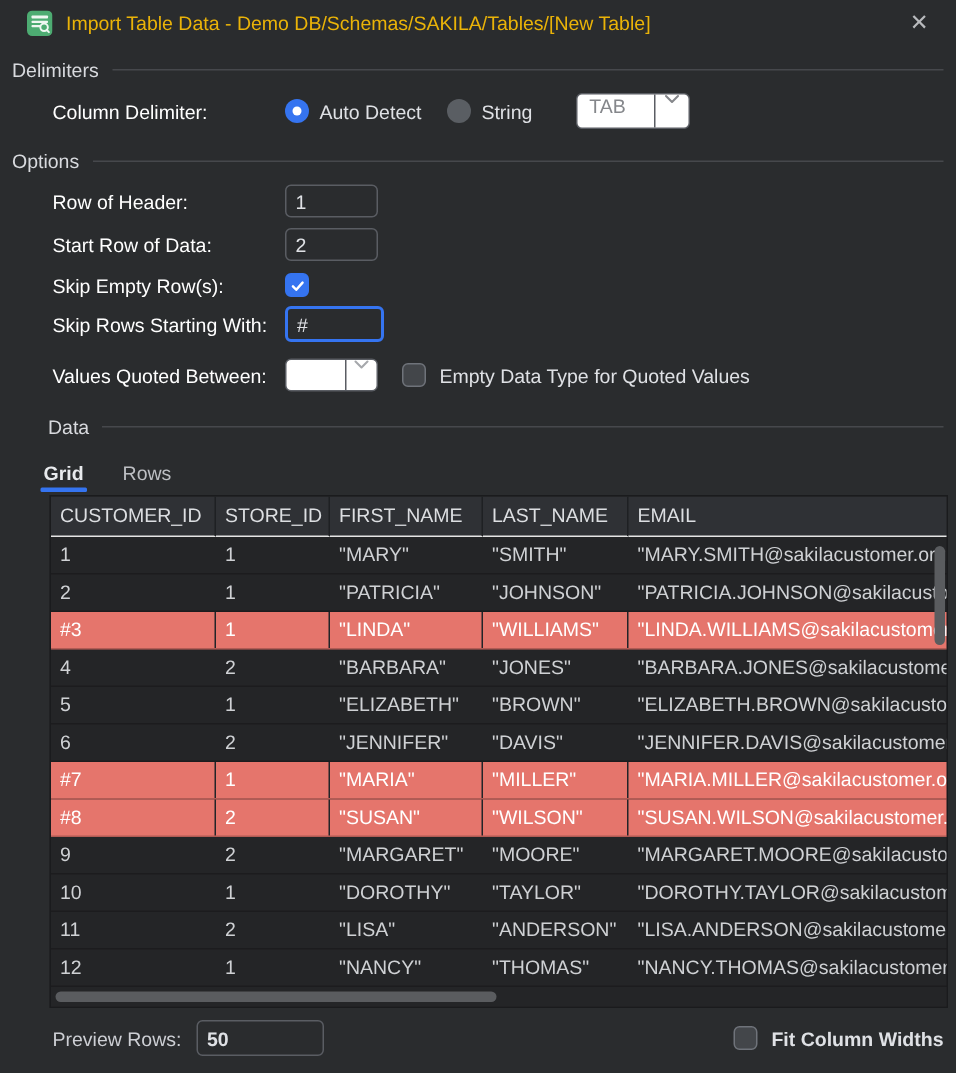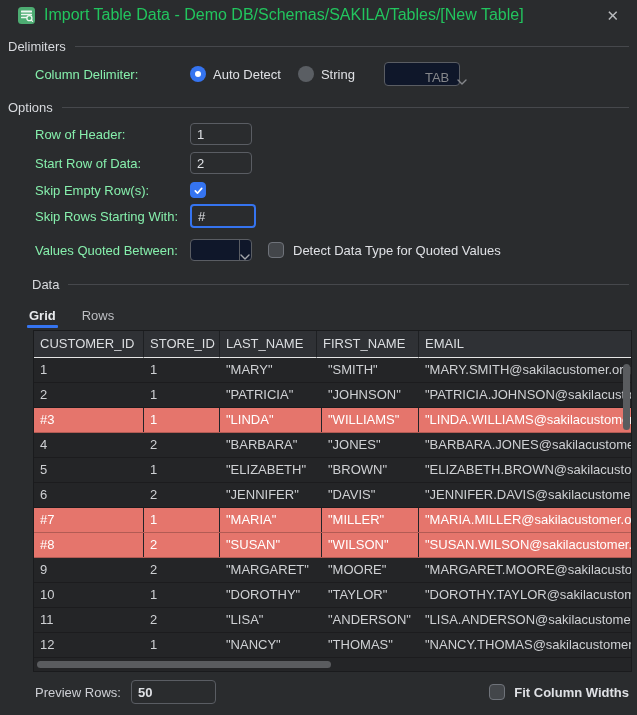--- a/index.html
+++ b/index.html
@@ -9,43 +9,43 @@
     background: #2a2c2e;
     color: #dfe1e5;
     font-size: 13px;
     overflow: hidden;
   }
   .dialog { width: 637px; height: 715px; background: #2a2c2e; position: relative; }
 
   
   .titlebar { height: 30px; display: flex; align-items: center; padding: 0 14px 0 18px; }
   .app-icon { width: 17px; height: 17px; margin-right: 9px; flex: 0 0 auto; }
-  .title-text { flex: 1; color: #22c55e; font-size: 16px; white-space: nowrap; overflow: hidden; }
+  .title-text { flex: 1; color: #eab308; font-size: 13px; white-space: nowrap; overflow: hidden; }
   .close-btn { color: #b8babd; font-size: 15px; line-height: 1; cursor: default; padding: 2px 4px; }
 
   
   .section-header { display: flex; align-items: center; gap: 9px; padding: 0 8px; height: 18px; justify-content: flex-end; }
   .section-header .label { color: #d8dade; white-space: nowrap; }
   .section-header .rule { flex: 1; height: 1px; background: #46484c; }
   .sh-delimiters { margin-top: 7px; }
   .sh-options { margin-top: 12px; }
   .sh-data { margin-top: 14px; padding-left: 32px; }
 
   
   .form-area { padding-left: 35px; padding-right: 8px; }
   .form-row { display: flex; align-items: center; margin-top: 7px; min-height: 22px; }
-  .form-label { width: 155px; flex: 0 0 auto; color: #86efac; }
+  .form-label { width: 155px; flex: 0 0 auto; color: #ffffff; }
 
   .radio { display: inline-flex; align-items: center; gap: 7px; margin-right: 17px; cursor: default; }
   .radio .disc { width: 16px; height: 16px; border-radius: 50%; background: #5a5e63; position: relative; }
   .radio.on .disc { background: #3574f0; }
   .radio.on .disc::after { content: ""; position: absolute; left: 5px; top: 5px; width: 6px; height: 6px; border-radius: 50%; background: #ffffff; }
   .radio .rlabel { color: #dfe1e5; }
 
-  .combo { height: 24px; border: 1px solid #5a5d63; border-radius: 4px; display: inline-flex; align-items: flex-end; background: #0f172a; padding-left: 32px; }
+  .combo { height: 24px; border: 1px solid #5a5d63; border-radius: 4px; display: inline-flex; align-items: flex-start; background: #ffffff; }
   .combo .val { padding: 0 8px; flex: 1; }
   .combo .sep { width: 1px; align-self: stretch; background: #5a5d63; }
   .combo .chev { width: 22px; display: flex; align-items: center; justify-content: center; }
   .combo-tab { width: 76px; margin-left: 12px; }
   .combo-tab .val { color: #85878b; }
   .combo-quote { width: 62px; height: 22px; }
   .combo-quote .chev { width: 20px; }
 
   .txt-input { height: 22px; width: 62px; background: #2a2c2e; border: 1px solid #5a5d63; border-radius: 4px; color: #dfe1e5; font-family: "Liberation Sans", sans-serif; font-size: 13px; padding: 0 6px; outline: none; }
   .txt-input.focused { border: 2px solid #3574f0; width: 66px; height: 24px; }
@@ -164,41 +164,41 @@
         <span class="sep"></span>
         <span class="chev">
           <svg width="10" height="6" viewBox="0 0 10 6">
               <path d="M1 1l4 4 4-4" stroke="#a6a8ac" stroke-width="1.4" fill="none" stroke-linecap="round" stroke-linejoin="round"></path>
             </svg>
         </span>
       </span>
       <span class="checkbox" id="cb-detect-type" style="margin-left:16px;">
         
       </span>
-      <span class="cb-label">Detect Data Type for Quoted Values</span>
+      <span class="cb-label">Empty Data Type for Quoted Values</span>
     </div>
   </div>
 
   <div class="section-header sh-data">
     <span class="label">Data</span>
     <span class="rule"></span>
   </div>
 
   <div class="tabs">
     <span class="tab active">Grid</span>
     <span class="tab">Rows</span>
   </div>
 
   <div class="grid-wrap">
     <div class="grid-viewport">
       <div class="grow ghead" id="grid-header">
           <div class="cell c0">CUSTOMER_ID</div>
           <div class="cell c1">STORE_ID</div>
+          <div class="cell c2">FIRST_NAME</div>
           <div class="cell c3">LAST_NAME</div>
-          <div class="cell c2">FIRST_NAME</div>
           <div class="cell c4">EMAIL</div>
         </div>
       <div id="grid-body">
           <div class="grow trow">
             <div class="cell c0">1</div>
             <div class="cell c1">1</div>
             <div class="cell c2">"MARY"</div>
             <div class="cell c3">"SMITH"</div>
             <div class="cell c4">"MARY.SMITH@sakilacustomer.org"</div>
           </div>

